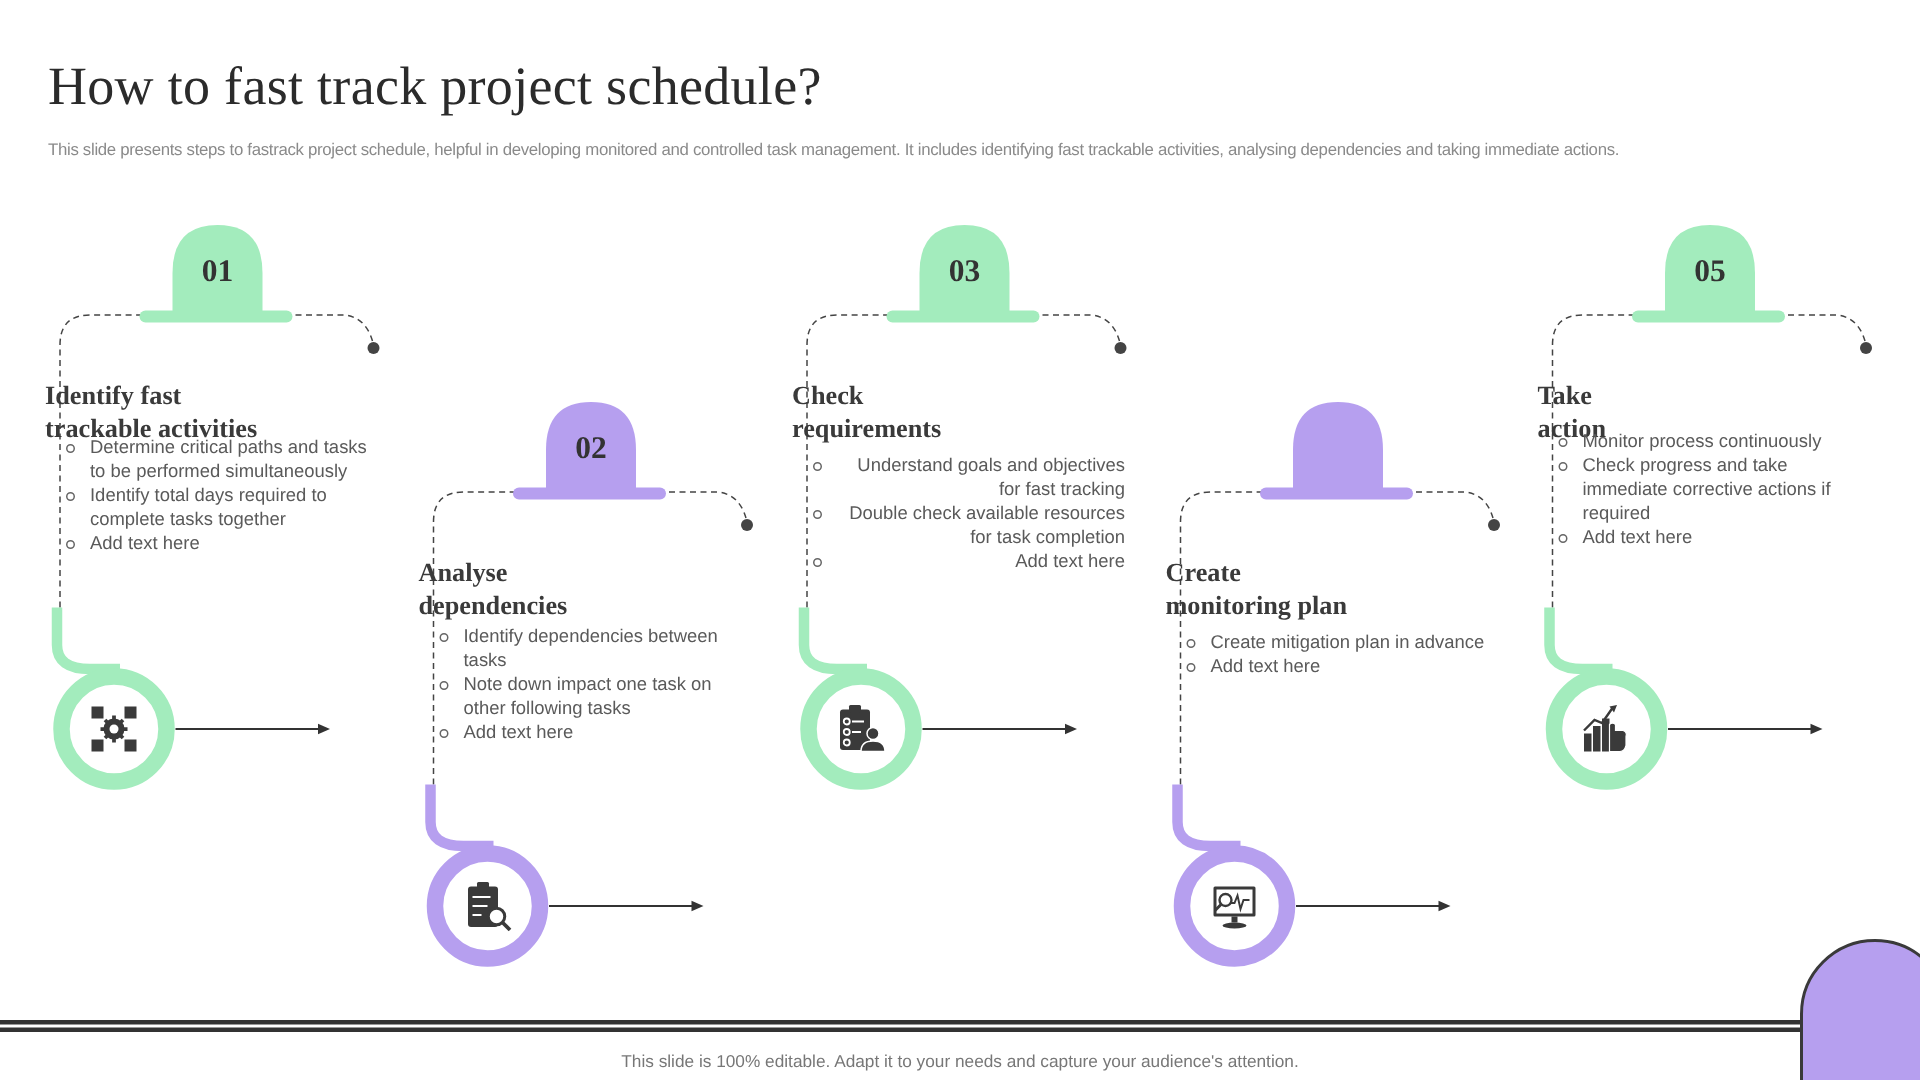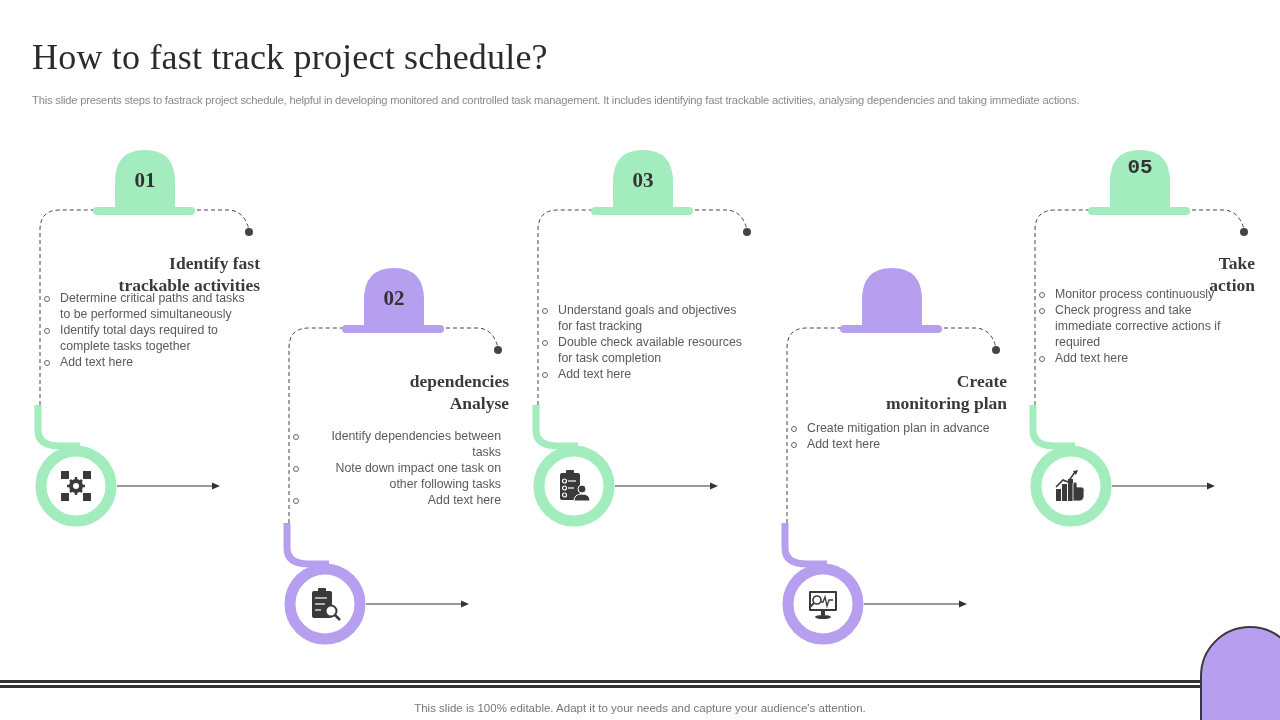--- a/index.html
+++ b/index.html
@@ -2,21 +2,21 @@
 <html><head>
 <meta charset="utf-8">
 <style>
   html,body{margin:0;padding:0;}
   body{width:1280px;height:720px;position:relative;overflow:hidden;background:#ffffff;font-family:"Liberation Sans",sans-serif;}
   .title{position:absolute;left:32px;top:36px;font-family:"Liberation Serif",serif;font-size:36px;color:#2b2b2b;margin:0;font-weight:normal;letter-spacing:0.2px;}
   .subtitle{position:absolute;left:32px;top:94px;font-size:11.2px;color:#8a8a8a;letter-spacing:-0.2px;white-space:nowrap;}
   .step{position:absolute;width:230px;height:500px;}
   .step svg.frame{position:absolute;left:0;top:0;overflow:visible;}
   .tab-num{position:absolute;left:0;width:230px;text-align:center;font-family:"Liberation Serif",serif;font-weight:bold;font-size:21px;color:#333;}
-  .step-title{position:absolute;left:10px;width:210px;text-align:right;font-family:"Liberation Serif",serif;font-weight:bold;font-size:17.5px;line-height:22px;color:#3a3a3a;}
+  .step-title{position:absolute;left:10px;width:210px;text-align:left;font-family:"Liberation Serif",serif;font-weight:bold;font-size:17.5px;line-height:22px;color:#3a3a3a;}
   .bullets{position:absolute;left:12px;width:210px;margin:0;padding:0;list-style:none;}
   .bullets li{position:relative;padding-left:18px;font-size:12.3px;line-height:16px;color:#5a5a5a;}
   .bullets li::before{content:"";position:absolute;left:2px;top:6px;width:4px;height:4px;border:1px solid #666;border-radius:50%;}
   .icon{position:absolute;width:34px;height:34px;}
   .footer-lines{position:absolute;left:0;top:680px;width:1200px;height:8px;border-top:3px solid #333;border-bottom:3px solid #333;box-sizing:border-box;}
   .footer-text{position:absolute;left:0;width:1280px;top:702px;text-align:center;font-size:11.5px;color:#777;}
   .corner{position:absolute;left:1200px;top:626px;width:100px;height:120px;background:#b69fef;border:2px solid #3a3a3a;border-radius:50px 50px 0 0;box-sizing:border-box;}
 </style>
 </head>
 <body>
@@ -70,24 +70,24 @@
       <circle cx="219" cy="82" r="4" fill="#444"></circle>
       <path d="M85 60 L85 32 Q85 0 115 0 Q145 0 145 32 L145 60 Z" fill="#b69fef"></path>
       <rect x="63" y="57" width="102" height="8" rx="4" fill="#b69fef"></rect>
       <path d="M8 255 L8 280 Q8 296 30 296 L50 296" fill="none" stroke="#b69fef" stroke-width="7"></path>
       <circle cx="46" cy="336" r="35" fill="none" stroke="#b69fef" stroke-width="11"></circle>
       <line x1="87" y1="336" x2="185" y2="336" stroke="#333" stroke-width="1.2"></line>
       <polygon points="190,336 182,332.5 182,339.5" fill="#333"></polygon>
     </svg>
     <div class="tab-num" style="top:18px;left:0;width:230px;padding-left:0;">02</div>
     <div class="step-title" style="top: 102px; left: 0px; width: 230px;">
+      <div>Analyse</div>
       <div>dependencies</div>
-      <div>Analyse</div>
-    </div>
-    <ul class="bullets" style="top:160px;text-align:right;">
+    </div>
+    <ul class="bullets" style="top:148px;">
       <li>Identify dependencies between tasks</li>
         <li>Note down impact one task on other following tasks</li>
         <li>Add text here</li>
     </ul>
     <div class="icon" style="left:29px;top:319px;"><svg viewBox="0 0 34 34" width="34" height="34">
           <rect x="4" y="4" width="20" height="27" rx="2" fill="#3a3a3a"></rect>
           <rect x="10" y="1" width="8" height="5" rx="1" fill="#3a3a3a"></rect>
           <g stroke="#fff" stroke-width="1.2">
             <line x1="7" y1="11" x2="19" y2="11"></line>
             <line x1="7" y1="17" x2="17" y2="17"></line>
@@ -103,21 +103,25 @@
       <path d="M160 60 L200 60 Q215 62 219 80" fill="none" stroke="#444" stroke-width="1" stroke-dasharray="4,3"></path>
       <circle cx="219" cy="82" r="4" fill="#444"></circle>
       <path d="M85 60 L85 32 Q85 0 115 0 Q145 0 145 32 L145 60 Z" fill="#a3ecbd"></path>
       <rect x="63" y="57" width="102" height="8" rx="4" fill="#a3ecbd"></rect>
       <path d="M8 255 L8 280 Q8 296 30 296 L50 296" fill="none" stroke="#a3ecbd" stroke-width="7"></path>
       <circle cx="46" cy="336" r="35" fill="none" stroke="#a3ecbd" stroke-width="11"></circle>
       <line x1="87" y1="336" x2="185" y2="336" stroke="#333" stroke-width="1.2"></line>
       <polygon points="190,336 182,332.5 182,339.5" fill="#333"></polygon>
     </svg>
     <div class="tab-num" style="top:18px;left:0;width:230px;padding-left:0;">03</div>
-    <ul class="bullets" style="top:152px;">
+    <div class="step-title" style="top: 102px; left: 0px; width: 230px;">
+      <div>Check</div>
+      <div>requirements</div>
+    </div>
+    <ul class="bullets" style="top:152px;text-align:right;">
       <li>Understand goals and objectives for fast tracking</li>
         <li>Double check available resources for task completion</li>
         <li>Add text here</li>
     </ul>
     <div class="icon" style="left:29px;top:319px;"><svg viewBox="0 0 34 34" width="34" height="34">
           <rect x="3" y="4" width="20" height="27" rx="2" fill="#3a3a3a"></rect>
           <rect x="9" y="1" width="8" height="5" rx="1" fill="#3a3a3a"></rect>
           <g stroke="#fff" stroke-width="1.2" fill="none">
             <circle cx="7.5" cy="12" r="2"></circle>
             <circle cx="7.5" cy="19" r="2"></circle>
@@ -164,21 +168,21 @@
       <path d="M10 255 L10 80 Q10 60 30 60 L80 60" fill="none" stroke="#444" stroke-width="1" stroke-dasharray="4,3"></path>
       <path d="M160 60 L200 60 Q215 62 219 80" fill="none" stroke="#444" stroke-width="1" stroke-dasharray="4,3"></path>
       <circle cx="219" cy="82" r="4" fill="#444"></circle>
       <path d="M85 60 L85 32 Q85 0 115 0 Q145 0 145 32 L145 60 Z" fill="#a3ecbd"></path>
       <rect x="63" y="57" width="102" height="8" rx="4" fill="#a3ecbd"></rect>
       <path d="M8 255 L8 280 Q8 296 30 296 L50 296" fill="none" stroke="#a3ecbd" stroke-width="7"></path>
       <circle cx="46" cy="336" r="35" fill="none" stroke="#a3ecbd" stroke-width="11"></circle>
       <line x1="87" y1="336" x2="185" y2="336" stroke="#333" stroke-width="1.2"></line>
       <polygon points="190,336 182,332.5 182,339.5" fill="#333"></polygon>
     </svg>
-    <div class="tab-num" style="top:6px;left:0;width:230px;padding-left:0;font-family:Liberation Mono, monospace;">05</div>
+    <div class="tab-num" style="top:18px;left:0;width:230px;padding-left:0;">05</div>
     <div class="step-title" style="top: 102px; left: 0px; width: 230px;">
       <div>Take</div>
       <div>action</div>
     </div>
     <ul class="bullets" style="top:136px;">
       <li>Monitor process continuously</li>
         <li>Check progress and take immediate corrective actions if required</li>
         <li>Add text here</li>
     </ul>
     <div class="icon" style="left:29px;top:319px;"><svg viewBox="0 0 34 34" width="34" height="34">

